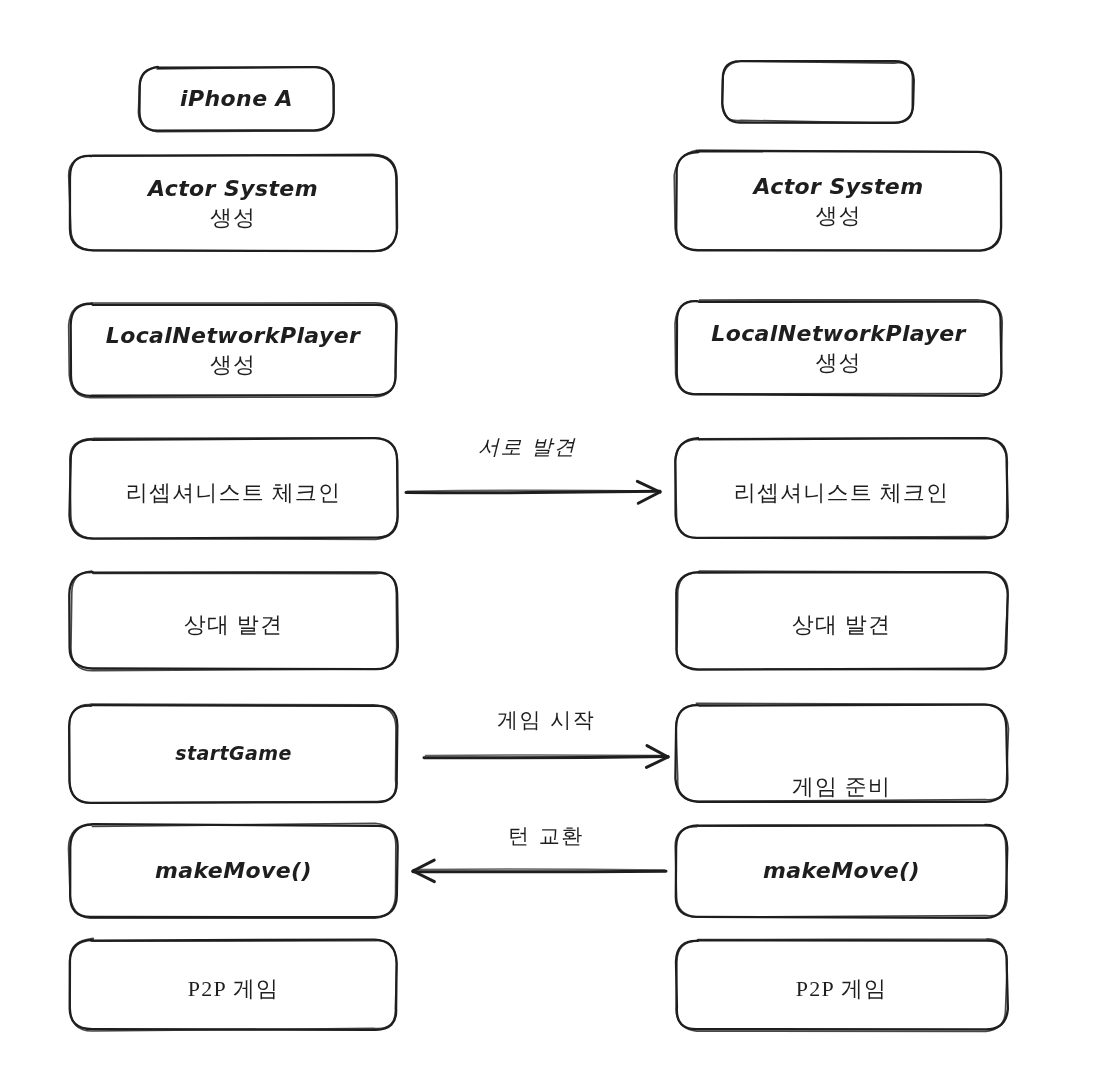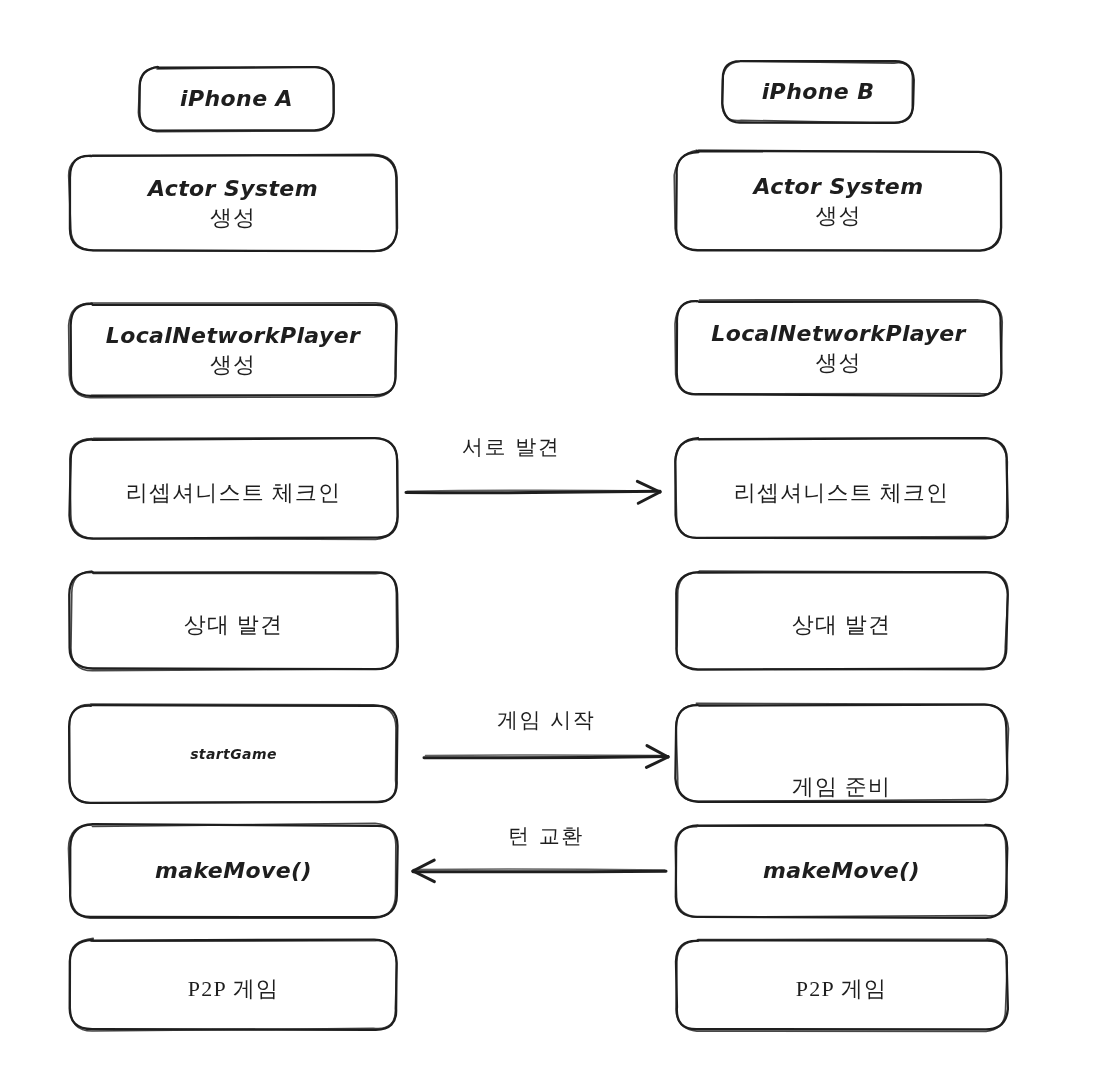--- a/index.html
+++ b/index.html
@@ -124,38 +124,35 @@
       <path d="M 666 871.291048707068 Q 539.5 872.2 413 871.626841063425" fill="none" stroke="#1e1e1e" stroke-width="3" stroke-linecap="round" stroke-linejoin="round" opacity="1"></path>
       <path d="M 664.8727615554817 870.0545368394814 Q 539.5 868.4 413.54004854150116 869.4026984577067" fill="none" stroke="#1e1e1e" stroke-width="1.5" stroke-linecap="round" stroke-linejoin="round" opacity="0.7"></path>
       <path d="M 434.22265974152833 860.1784033928998 L 413 871" fill="none" stroke="#1e1e1e" stroke-width="3" stroke-linecap="round" stroke-linejoin="round" opacity="1"></path>
       <path d="M 434.37970245443285 881.7001007772051 L 413 871" fill="none" stroke="#1e1e1e" stroke-width="3" stroke-linecap="round" stroke-linejoin="round" opacity="1"></path>
     </svg>
 
   <div class="node latin" id="node-header-a" style="left: 140px; top: 68px; width: 193px; height: 62px; font-size: 22px;">
     <span class="label">iPhone A</span>
   </div>
 
-  <div class="node latin" id="node-header-b" style="left: 723px; top: 62px; width: 190px; height: 60px; font-size: 22px;">
-    <span class="label">iPhone B</span>
-  </div>
 
   <div id="nodes-a">
       <div class="node mixed" style="left: 70px; top: 155px; width: 326px; height: 96px; font-size: 22px;">
         <span class="label"><span class="lat">Actor System</span><br><span class="han">생성</span></span>
       </div>
       <div class="node mixed" style="left: 70px; top: 304px; width: 326px; height: 92px; font-size: 22px;">
         <span class="label"><span class="lat">LocalNetworkPlayer</span><br><span class="han">생성</span></span>
       </div>
       <div class="node hangul" style="left: 70px; top: 439px; width: 327px; height: 99px; font-size: 22px;">
         <span class="label">리셉셔니스트 체크인</span>
       </div>
       <div class="node hangul" style="left: 70px; top: 572px; width: 327px; height: 97px; font-size: 22px;">
         <span class="label">상대 발견</span>
       </div>
-      <div class="node latin" style="left: 70px; top: 705px; width: 327px; height: 98px; font-size: 14px;">
+      <div class="node latin" style="left: 70px; top: 705px; width: 327px; height: 98px; font-size: 19px;">
         <span class="label">startGame</span>
       </div>
       <div class="node latin" style="left: 70px; top: 825px; width: 327px; height: 92px; font-size: 22px;">
         <span class="label">makeMove()</span>
       </div>
       <div class="node hangul" style="left: 70px; top: 940px; width: 327px; height: 90px; font-size: 22px;">
         <span class="label">P2P 게임</span>
       </div>
     </div>
   <div id="nodes-b">
@@ -175,18 +172,18 @@
         <span class="label">게임 준비</span>
       </div>
       <div class="node latin" style="left: 676px; top: 825px; width: 331px; height: 92px; font-size: 22px;">
         <span class="label">makeMove()</span>
       </div>
       <div class="node hangul" style="left: 676px; top: 940px; width: 331px; height: 90px; font-size: 22px;">
         <span class="label">P2P 게임</span>
       </div>
     </div>
   <div id="edge-labels">
-      <div class="edge-label" style="left: 462px; top: 433px;">서로 발견</div>
+      <div class="edge-label" style="left: 478px; top: 433px; font-style: italic;">서로 발견</div>
       <div class="edge-label" style="left: 497px; top: 706px;">게임 시작</div>
       <div class="edge-label" style="left: 508px; top: 822px;">턴 교환</div>
     </div>
 
 </div>
 
 </body></html>

